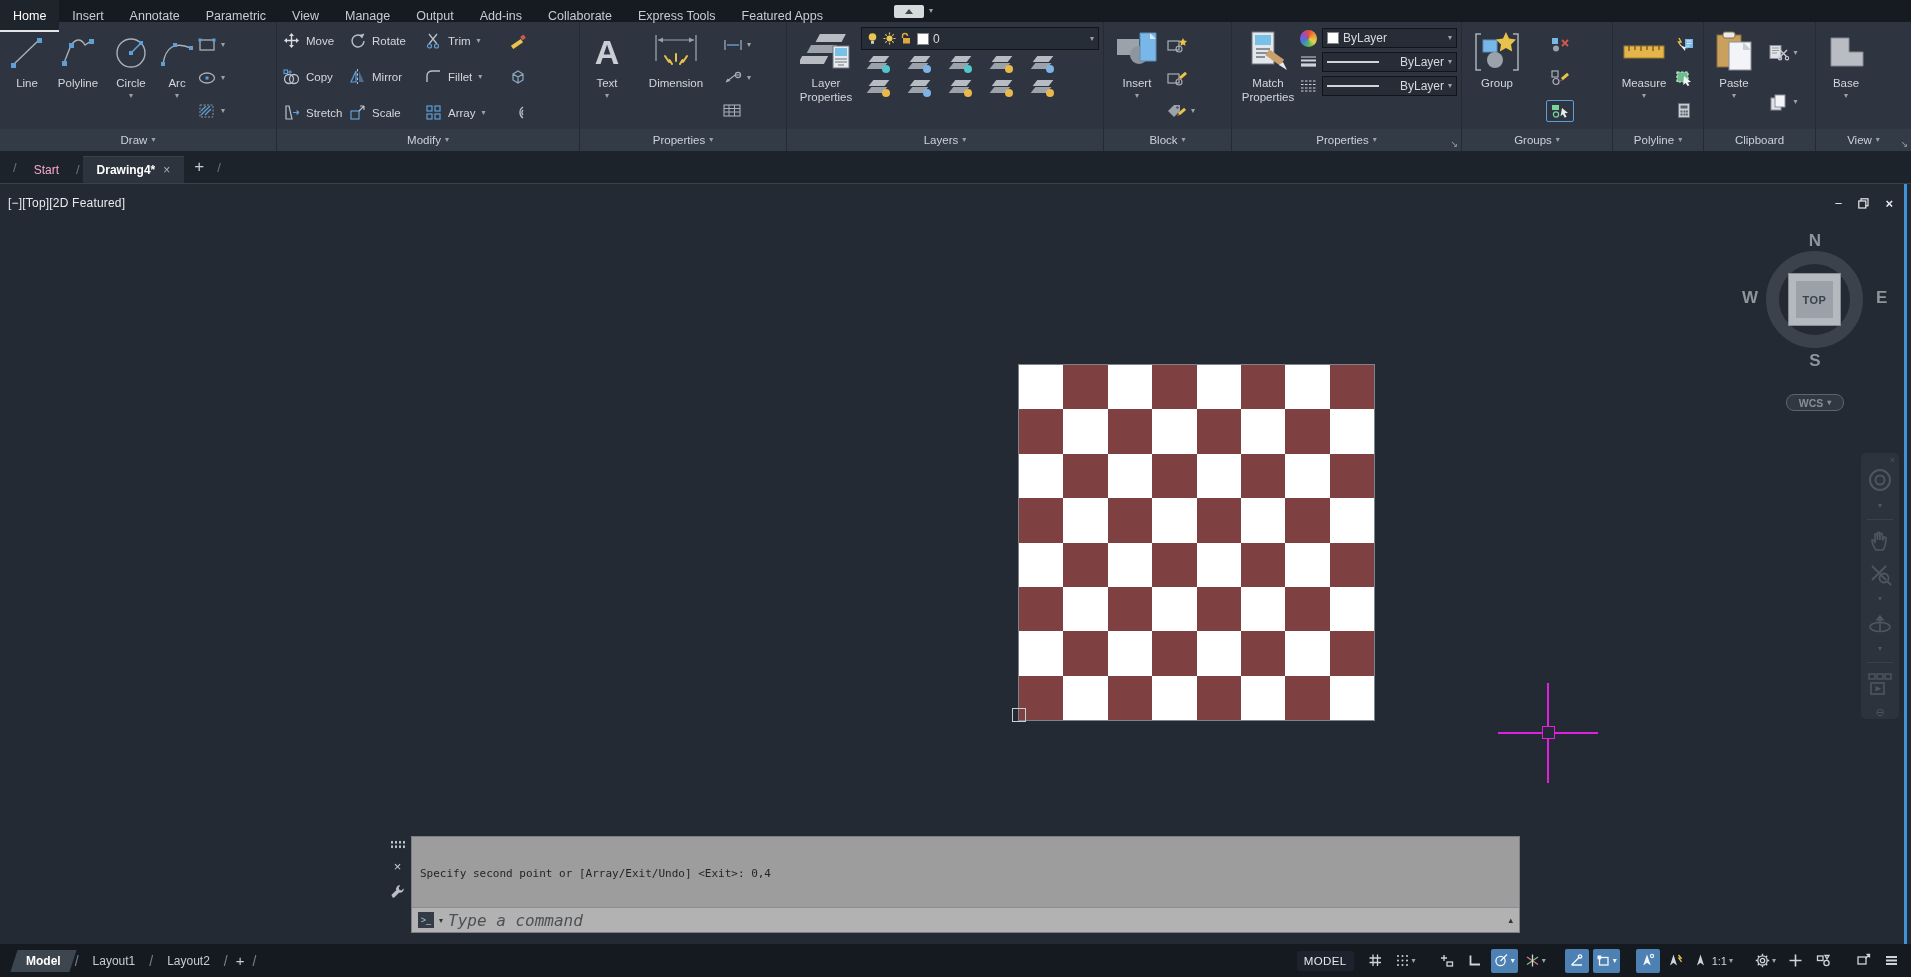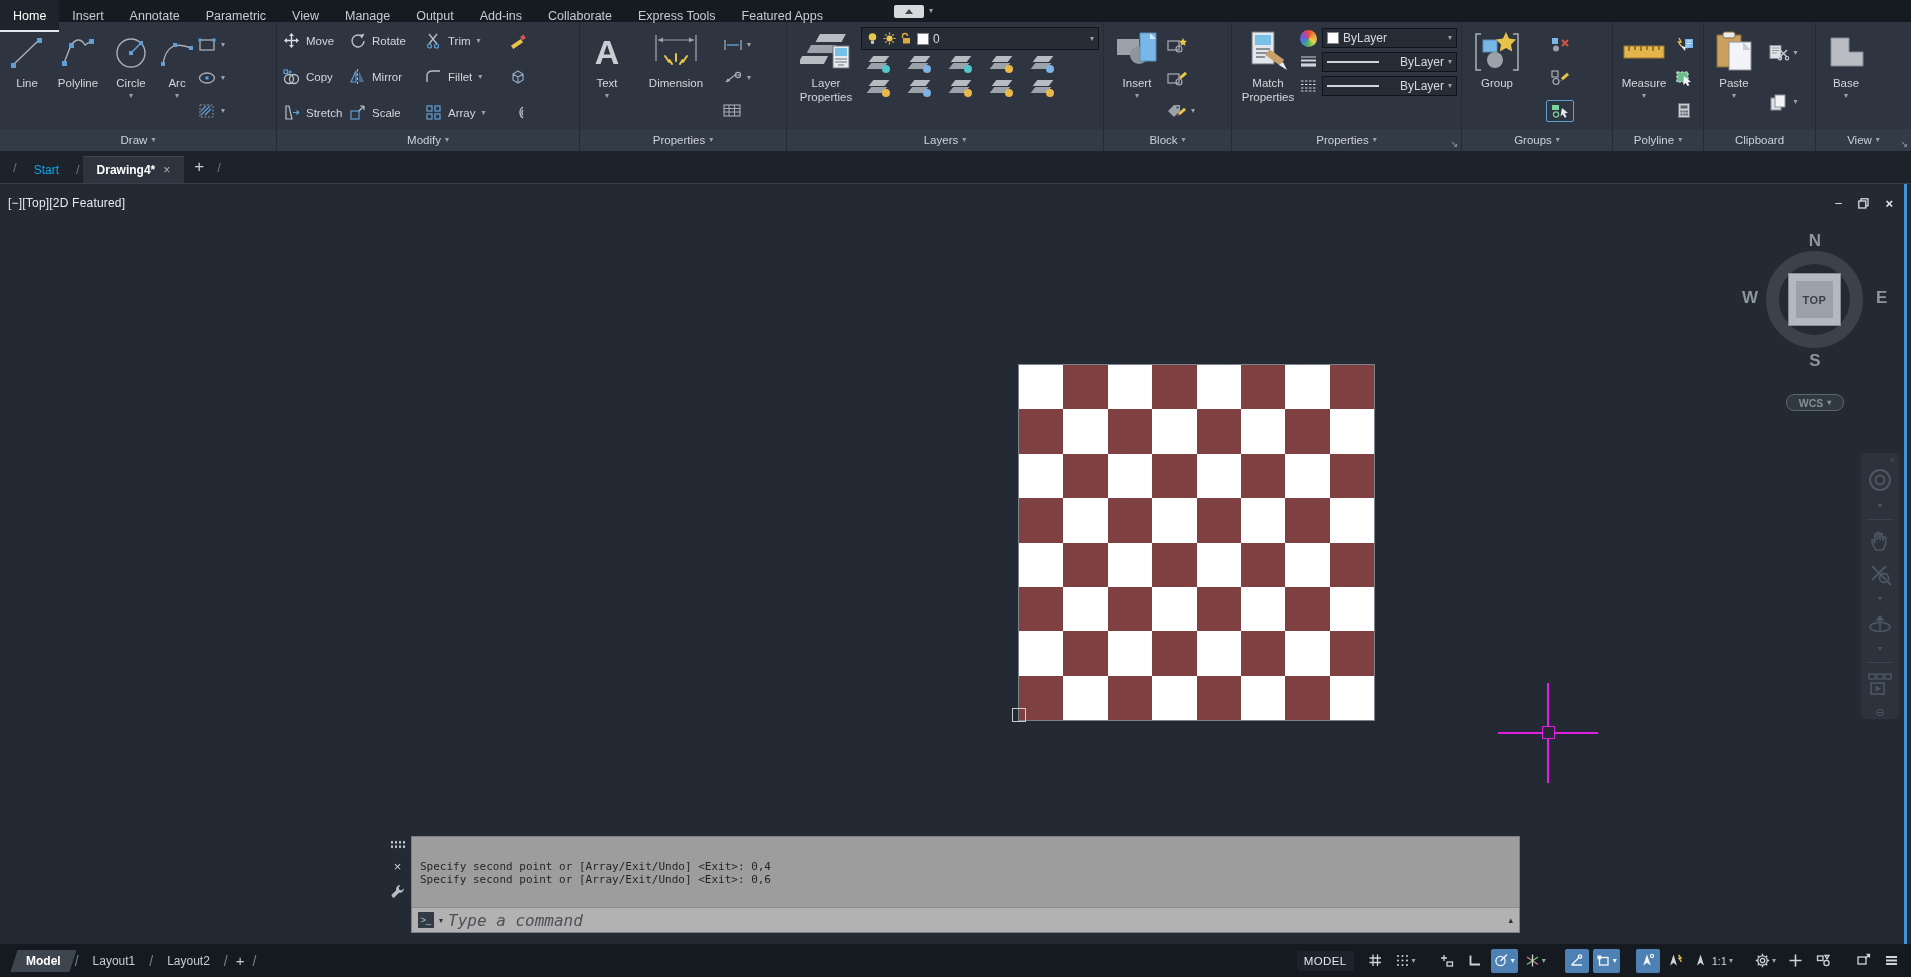--- a/index.html
+++ b/index.html
@@ -40,21 +40,21 @@
   .ltool{width:27px;height:21px;position:relative}
   .ltool .p1,.ltool .p2{position:absolute;width:16px;height:6px;transform:skewX(-38deg);background:#9ba2aa}
   .ltool .p1{left:6px;top:3px;background:#b6bcc2}
   .ltool .p2{left:4px;top:10px}
   .ltool .dot{position:absolute;right:2px;bottom:1px;width:8px;height:8px;border-radius:50%}
   .colorwheel{width:17px;height:17px;border-radius:50%;
      background:conic-gradient(#e5493f,#e89b3c,#e8d24a,#58b65c,#3f7fd4,#8e4fd1,#e5493f)}
 
   
   .filetabs{height:32px;background:#1d232b;display:flex;align-items:flex-end;padding-left:10px;font-size:12px}
-  .ftab{display:flex;align-items:center;gap:8px;height:27px;padding:0 14px;color:#0ea5e9}
+  .ftab{display:flex;align-items:center;gap:8px;height:27px;padding:0 14px;color:#f9a8d4}
   .ftab.active{background:#2d343e;color:#ffffff;font-weight:bold;border-top:1px solid #3a424d}
   .fslash{color:#6b727b;align-self:center;font-size:13px;padding:0 3px}
   .ftab-plus{color:#c8cdd3;font-size:17px;padding:0 10px;align-self:center}
 
   
   .canvas{position:relative;height:761px;background:#232a33;border-top:1px solid #39414c;overflow:hidden}
   .vp-label{position:absolute;left:8px;top:12px;font-size:12px;color:#e8ebee;letter-spacing:.2px}
   .winctl{position:absolute;top:13px;right:18px;display:flex;gap:16px;align-items:center;color:#e8ebee}
   .winctl .wc{font-size:13px;line-height:1}
 
@@ -907,21 +907,20 @@
       <span class="cmd-x">×</span>
       <span>
         <svg width="15" height="15" viewBox="0 0 16 16">
             <path d="M11 1.5 a4 4 0 0 0 -4.4 5.2 L1.5 11.8 3 14.6 l1.6 -.2 5 -5.2 a4 4 0 0 0 5 -4.6 l-2.3 2.2 -2.4 -.7 -.6 -2.4 Z" fill="#b9bec5"></path>
           </svg>
       </span>
     </div>
     <div class="cmd-main">
       <div class="cmd-hist" id="cmd-history">
           <div>Specify second point or [Array/Exit/Undo] &lt;Exit&gt;: 0,4</div>
-          <div>Specify second point or [Array/Exit/Undo] &lt;Exit&gt;: 0,6</div>
         </div>
       <div class="cmd-input">
         <span class="cmd-prompt-ic">
             <span>&gt;_</span>
           </span>
         <span class="dd">▾</span>
         <input class="cmd-field" placeholder="Type a command" style="">
         <span class="cmd-up">▴</span>
       </div>
     </div>

